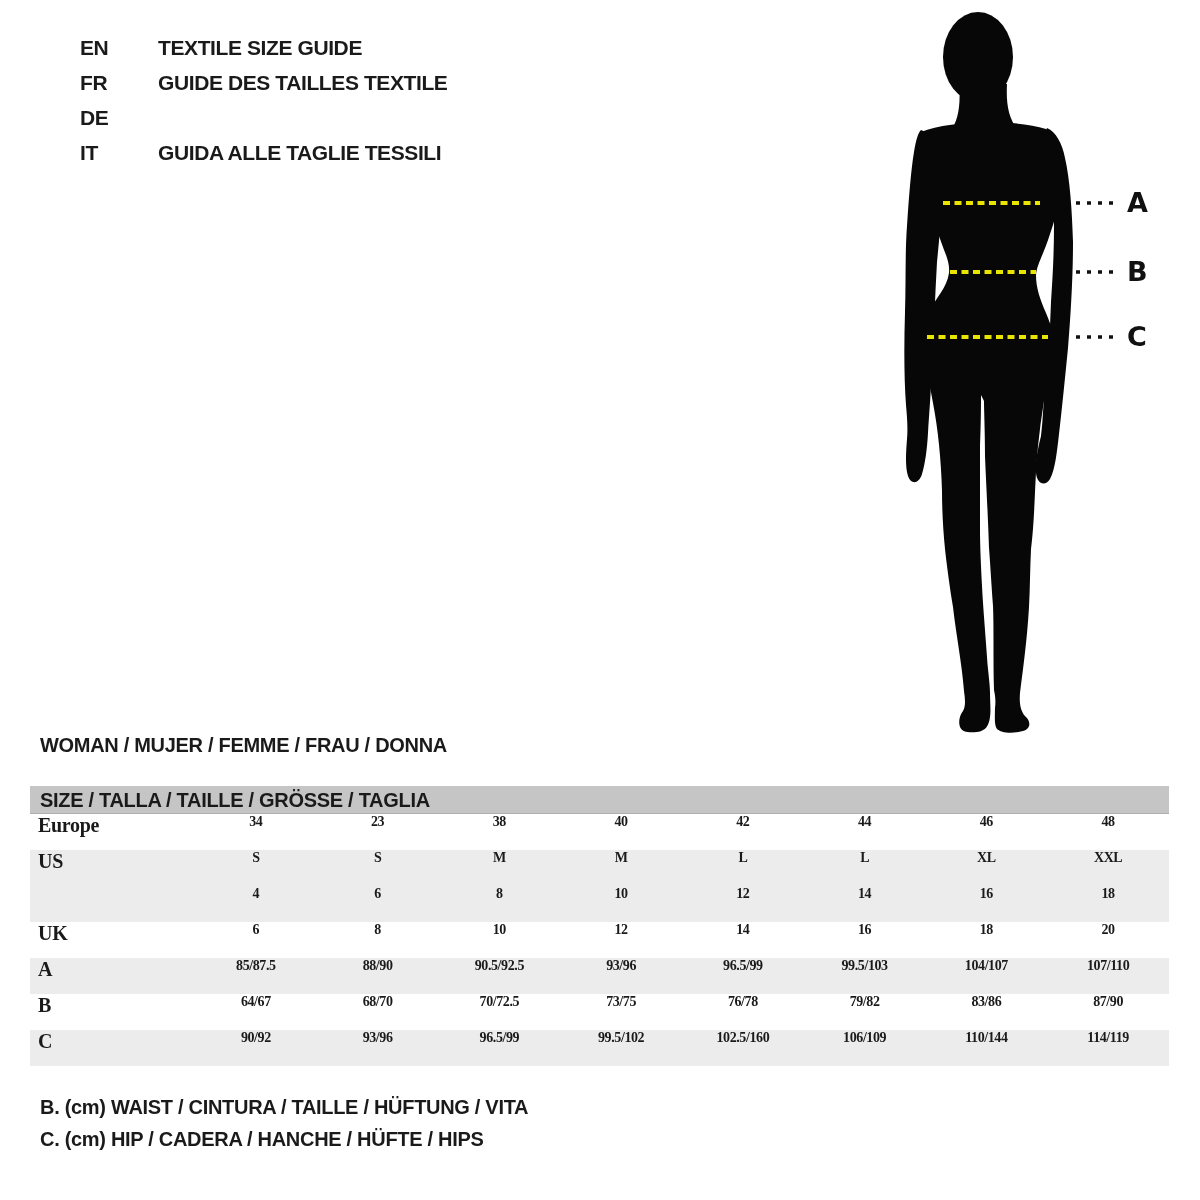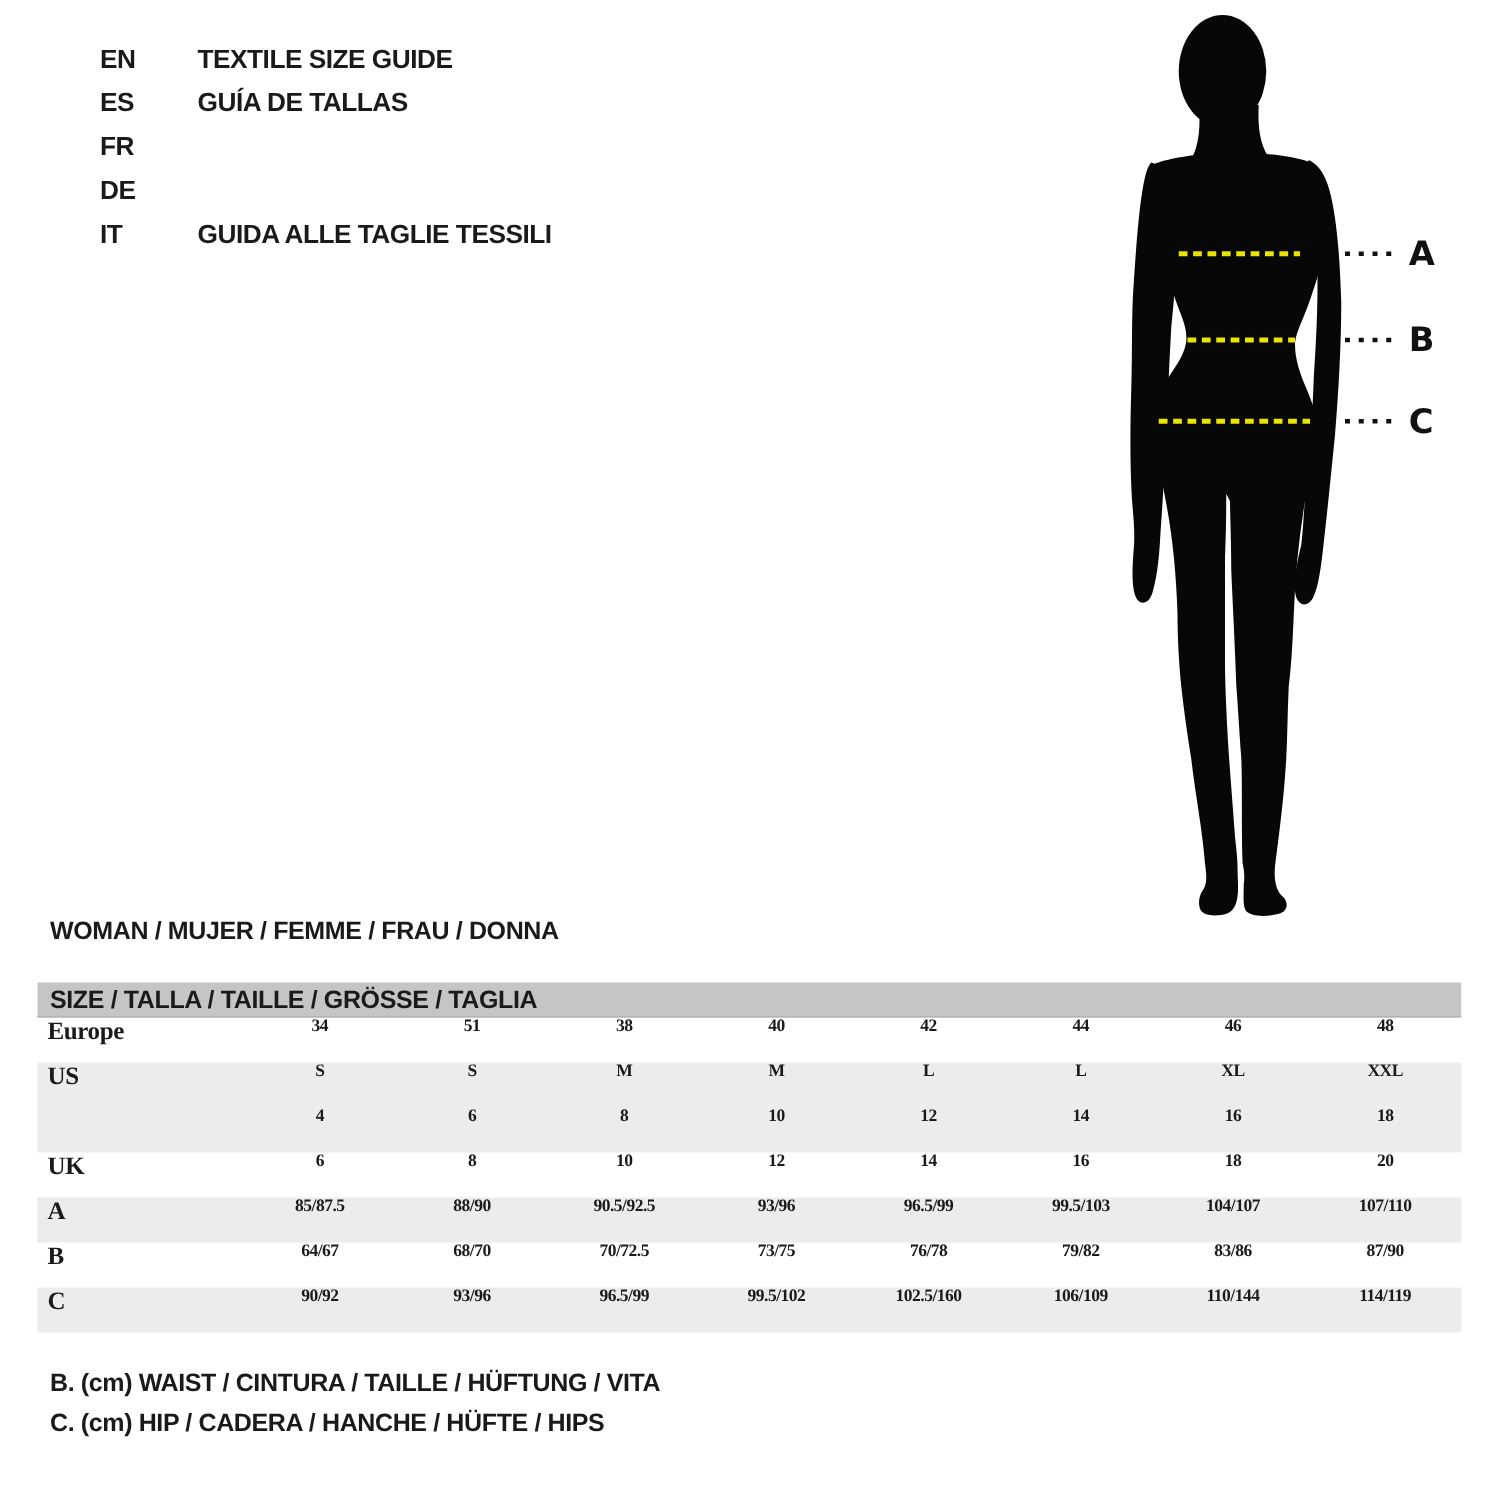--- a/index.html
+++ b/index.html
@@ -43,25 +43,22 @@
 </style>
 </head>
 <body>
 
 <div class="lang-list">
   <div class="lang-row">
     <span class="lang-code">EN</span>
     <span class="lang-label">TEXTILE SIZE GUIDE</span>
   </div>
   <div class="lang-row">
-    <span class="lang-code">ES</span>
-    <span class="lang-label">GUÍA DE TALLAS</span>
-  </div>
-  <div class="lang-row">
     <span class="lang-code">FR</span>
+    <span class="lang-label">GUIDE DES TAILLES TEXTILE</span>
   </div>
   <div class="lang-row">
     <span class="lang-code">DE</span>
   </div>
   <div class="lang-row">
     <span class="lang-code">IT</span>
     <span class="lang-label">GUIDA ALLE TAGLIE TESSILI</span>
   </div>
 </div>
 
@@ -158,21 +155,21 @@
 </div>
 
 <div class="section-title">WOMAN / MUJER / FEMME / FRAU / DONNA</div>
 
 <div class="size-table">
   <div class="thead">SIZE / TALLA / TAILLE / GRÖSSE / TAGLIA</div>
   <div>
       <div class="trow">
         <div class="tlabel">Europe</div>
         <div class="tcell">34</div>
-        <div class="tcell">51</div>
+        <div class="tcell">23</div>
         <div class="tcell">38</div>
         <div class="tcell">40</div>
         <div class="tcell">42</div>
         <div class="tcell">44</div>
         <div class="tcell">46</div>
         <div class="tcell">48</div>
       </div>
       <div class="trow shaded">
         <div class="tlabel">US</div>
         <div class="tcell">S</div>

